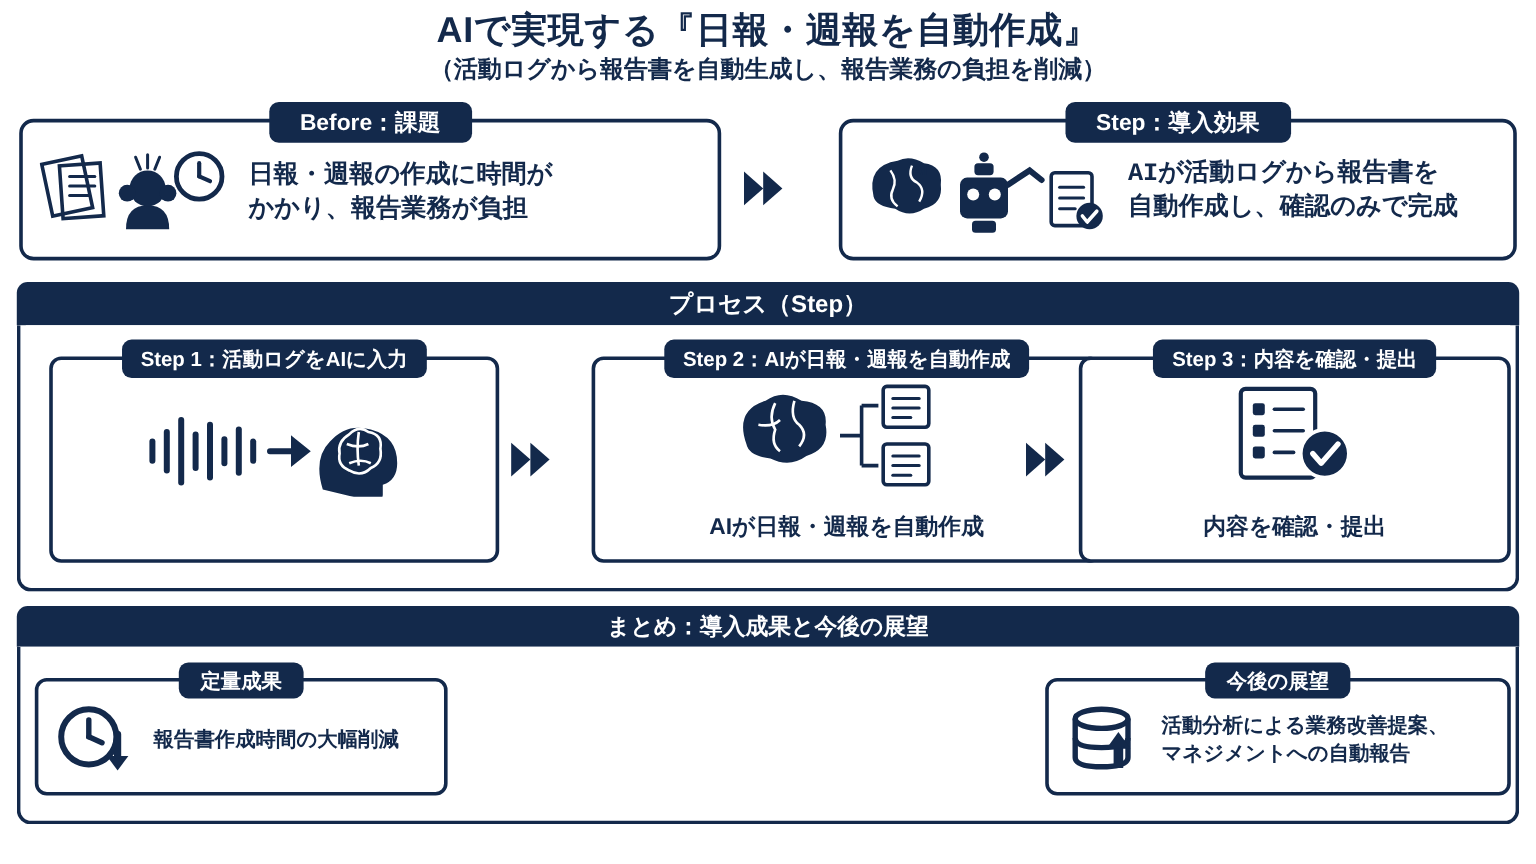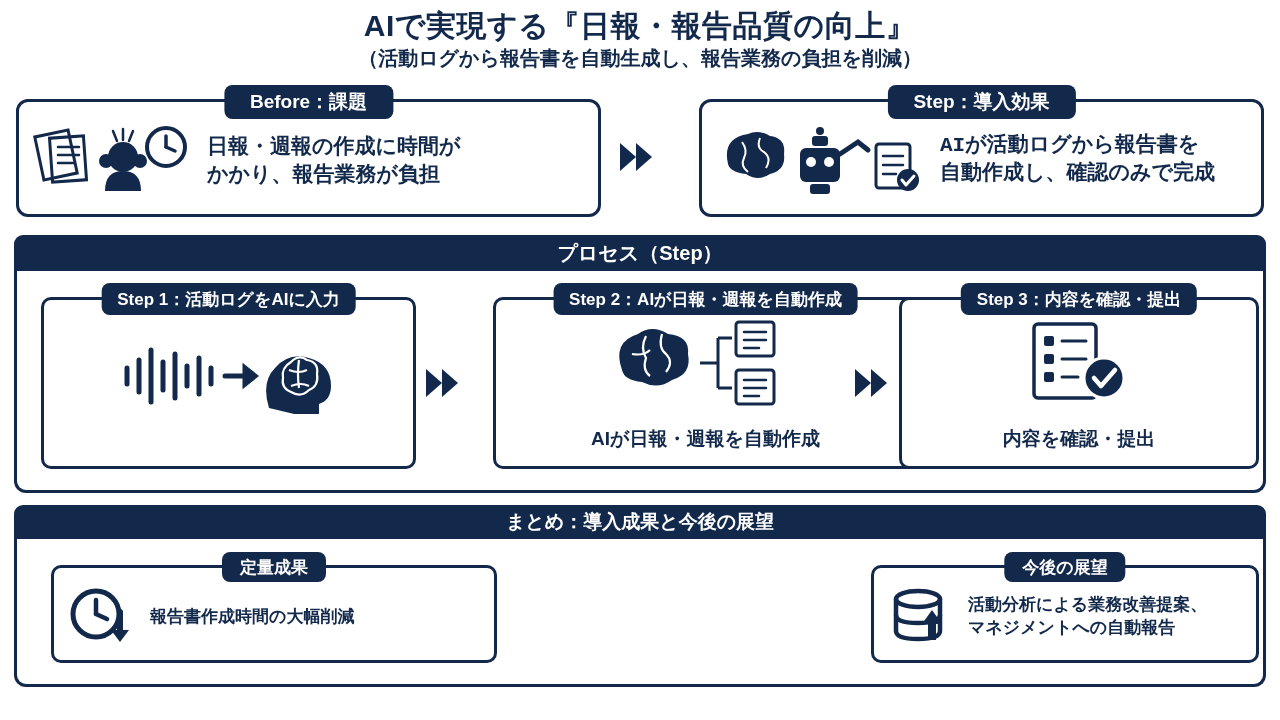--- a/index.html
+++ b/index.html
@@ -107,39 +107,39 @@
     height: 34px; font-size: 19px;
     border-radius: 9px 9px 0 0;
     background: #13294b; color: #fff;
     display: flex; align-items: center; justify-content: center; font-weight: bold;
   }
   .summary-body {
     position: relative; border: 3px solid #13294b; border-top: none;
     border-radius: 0 0 12px 12px; height: 148px; background: #fff;
   }
   .sum-card { position: absolute; top: 26px; height: 98px; border: 3px solid #13294b; border-radius: 10px; }
-  .sum-card.c1 { left: 34px;  width: 446px; }
+  .sum-card.c1 { left: 12px;  width: 344px; }
   .sum-card.c2 { left: 438px; width: 386px; }
   .sum-card.c3 { left: 854px; width: 388px; }
   .sum-chip {
     position: absolute; top: -16px; left: 50%; transform: translateX(-50%);
     height: 30px; padding: 0 18px; font-size: 17px; white-space: nowrap;
   }
   .sum-inner { display: flex; align-items: center; height: 100%; padding: 8px 10px 2px 12px; gap: 10px; }
   .sum-text { font-size: 17px; font-weight: bold; line-height: 1.35; color: #13294b; }
 
   svg { display: block; }
 </style>
 </head>
 <body>
 
 <div class="page">
 
   <div class="title-block">
-    <div class="title-main">AIで実現する『日報・報告品質の向上』</div>
+    <div class="title-main">AIで実現する『日報・週報を自動作成』</div>
     <div class="title-sub">（活動ログから報告書を自動生成し、報告業務の負担を削減）</div>
   </div>
 
   <div class="row1">
 
     <div class="panel ba-card before">
       <div class="hdr-chip ba-chip">Before：課題</div>
       <div class="ba-body">
         <div>
           <svg width="160" height="78" viewBox="0 0 160 78">

